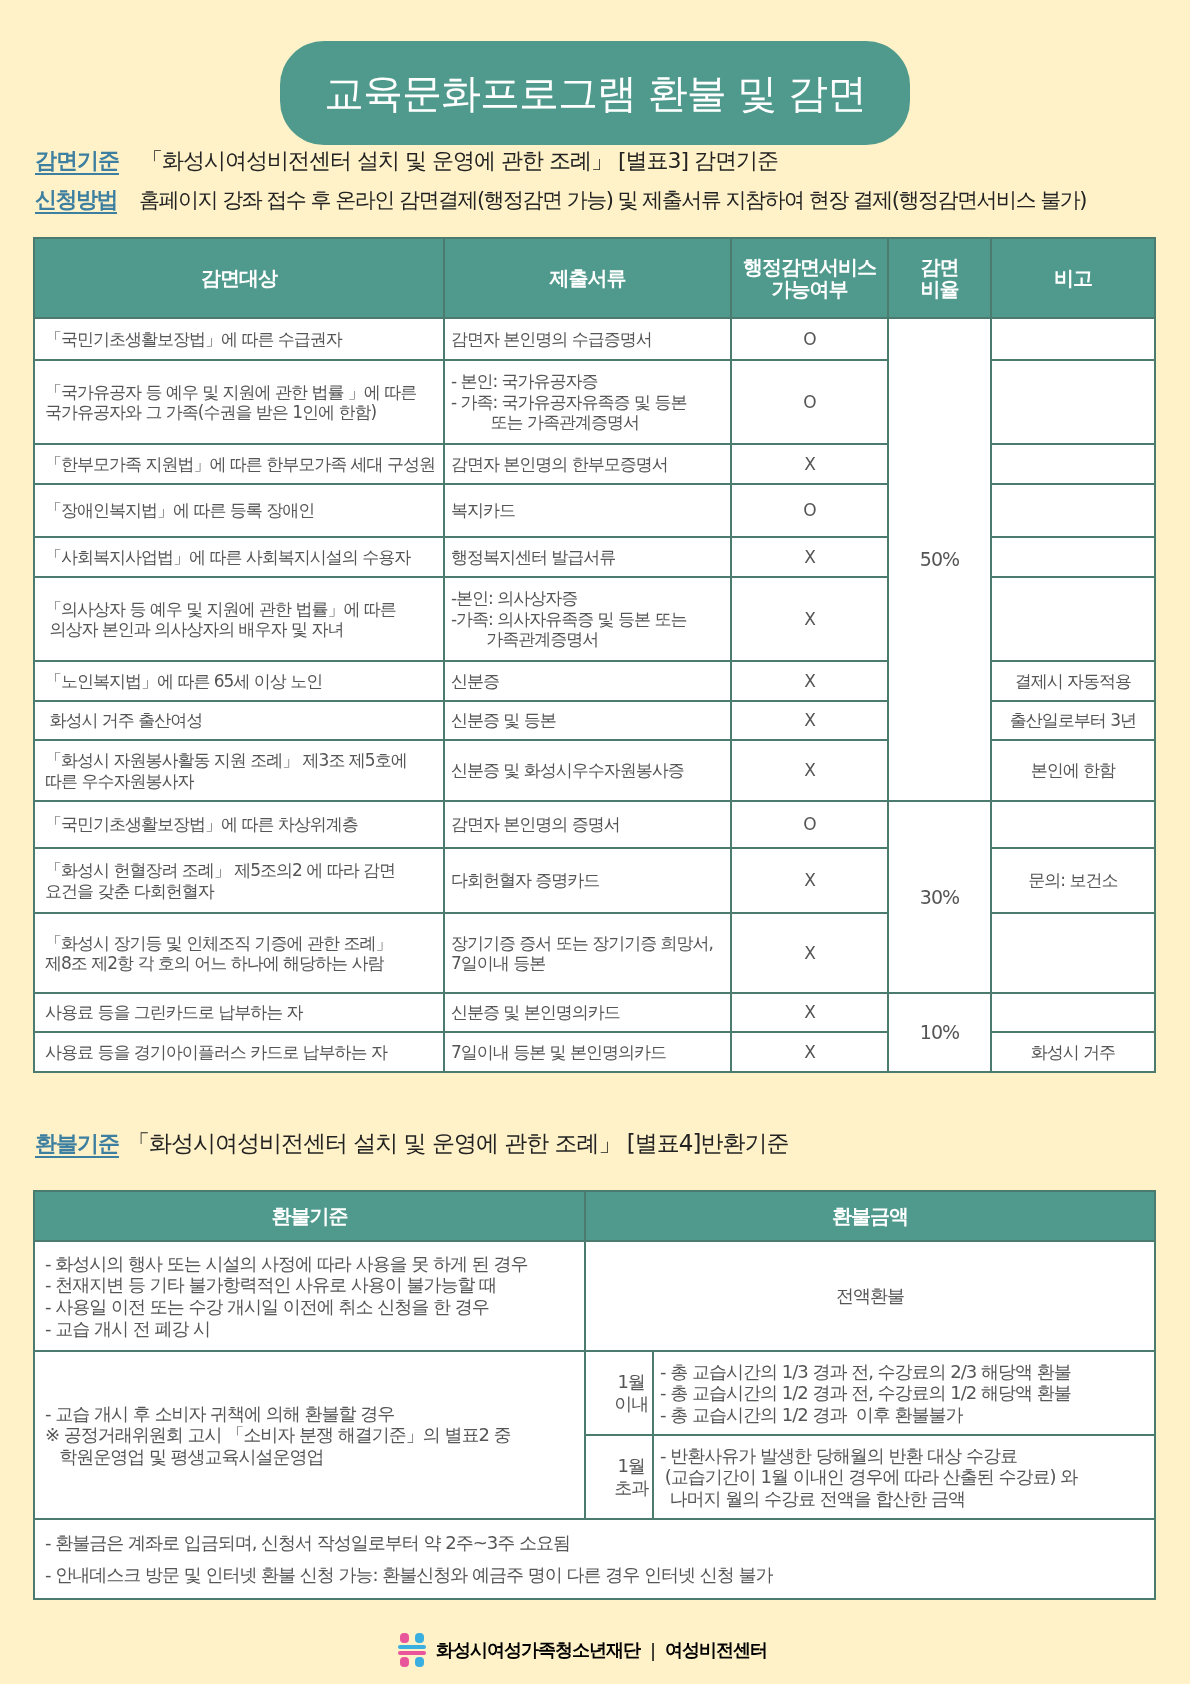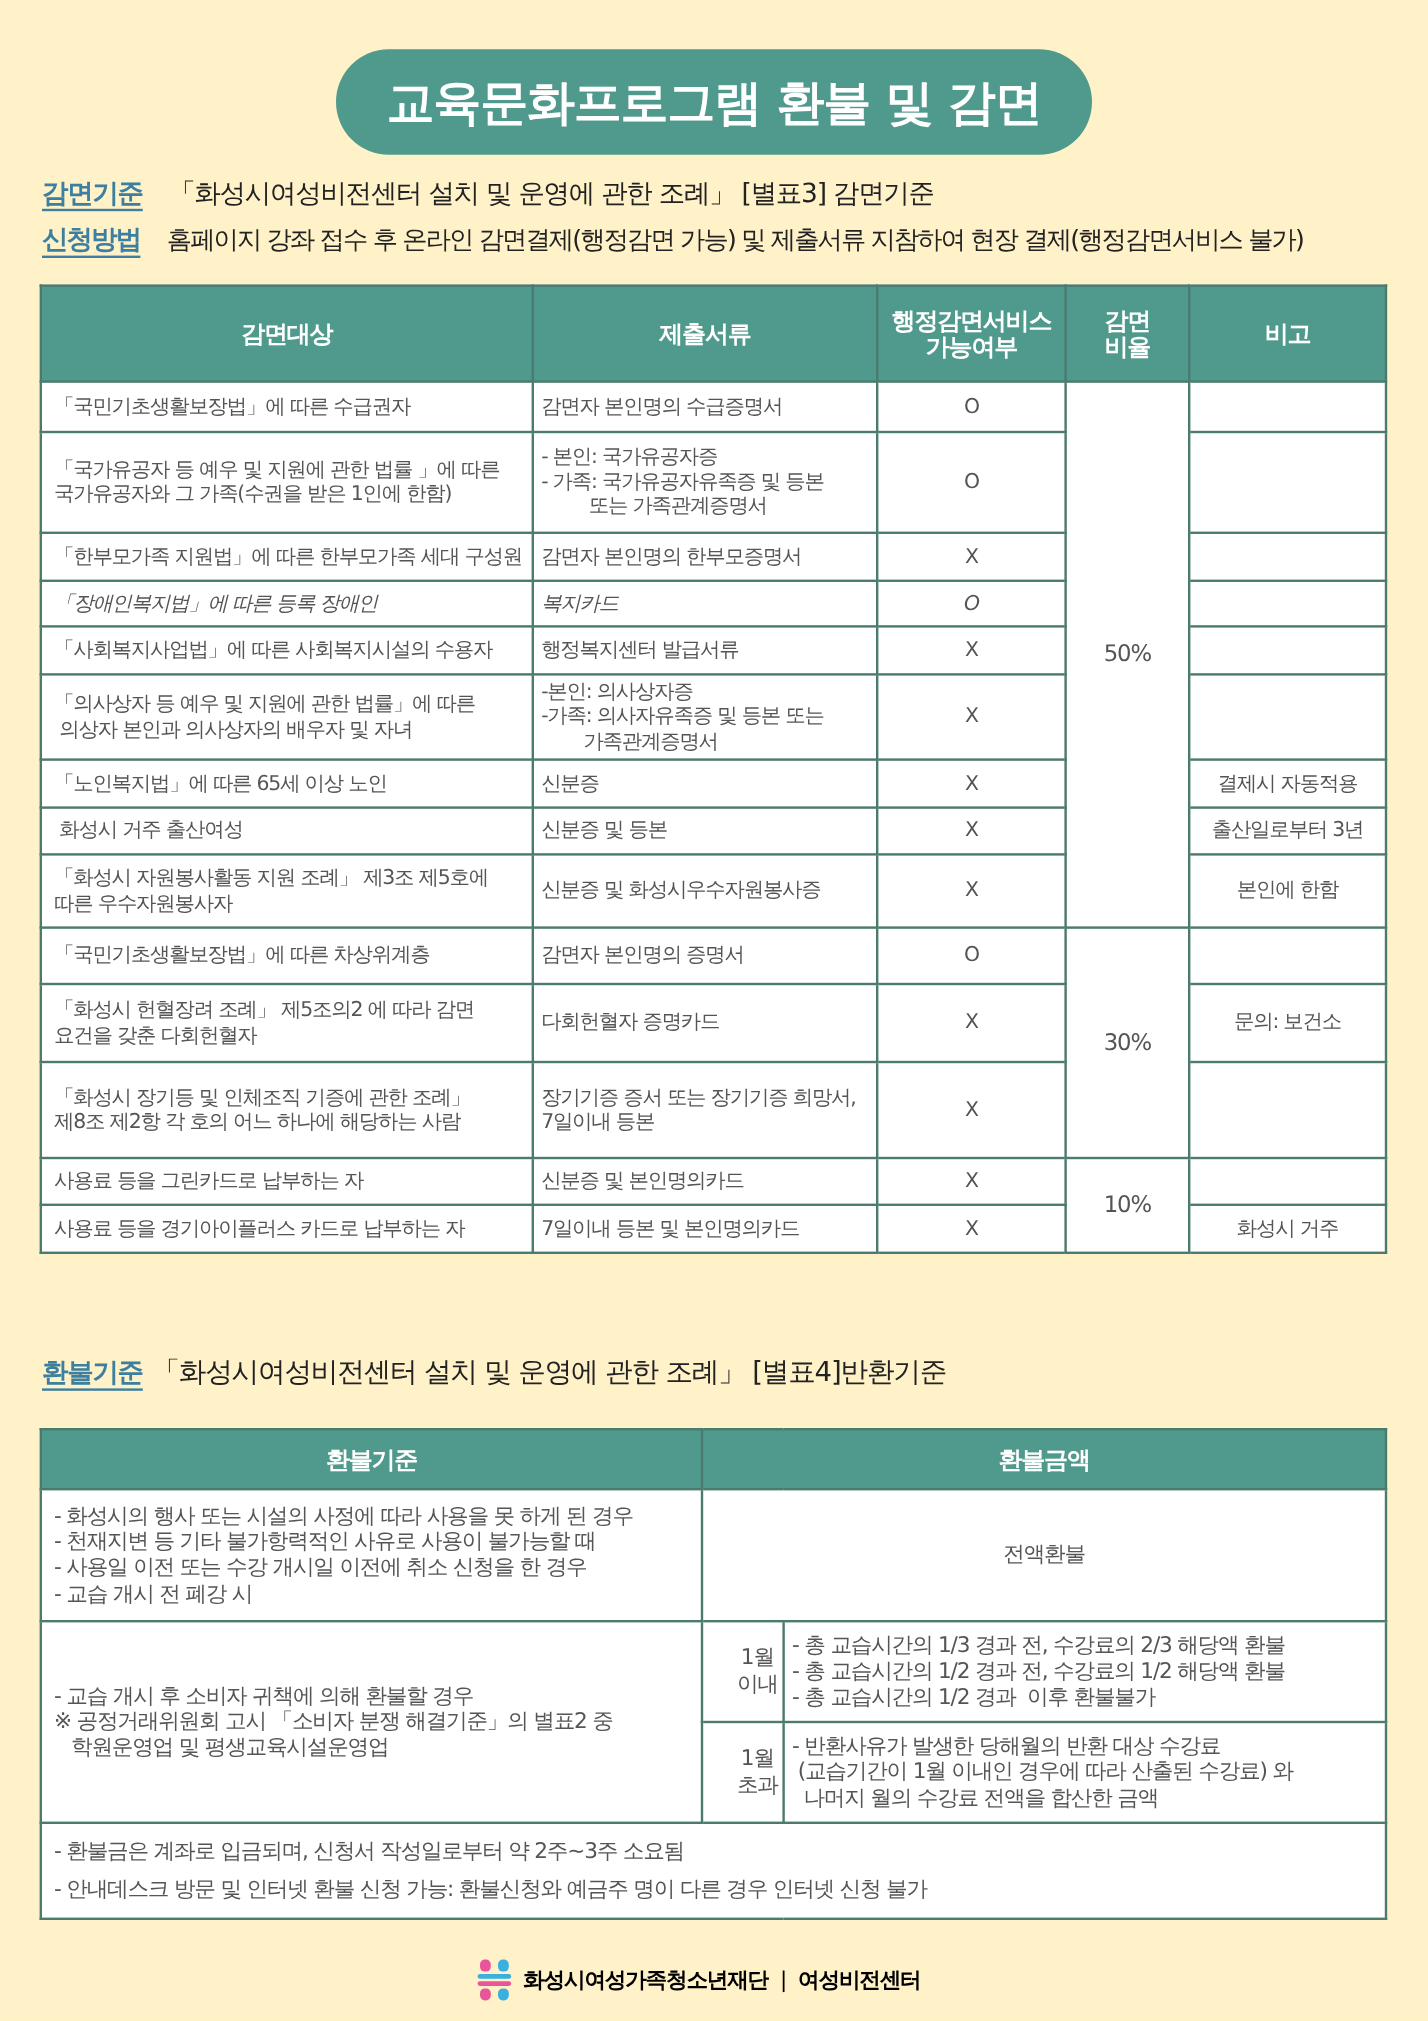--- a/index.html
+++ b/index.html
@@ -5,24 +5,24 @@
   * { box-sizing: border-box; margin: 0; padding: 0; }
   html, body { width: 1190px; height: 1684px; }
   body {
     background: #fff2c8;
     font-family: "DejaVu Sans", "Liberation Sans", sans-serif;
     color: #555;
     position: relative;
     overflow: hidden;
   }
   .title-pill {
-    position: absolute; left: 280px; top: 41px; width: 630px; height: 88px;
+    position: absolute; left: 280px; top: 41px; width: 630px; height: 104px;
     background: #4f9a8c; border-radius: 44px;
     display: flex; align-items: center; justify-content: center;
-    color: #fff; font-size: 40px; font-weight: bold; letter-spacing: -1px;
+    color: #fff; font-size: 40px; font-weight: normal; letter-spacing: -1px;
   }
   .info-line {
     position: absolute; left: 35px; display: flex; align-items: baseline;
     font-size: 22px; color: #222; white-space: nowrap; letter-spacing: -1px;
   }
   .info-label {
     color: #3d7fa0; font-weight: bold; font-size: 22px;
     border-bottom: 2px solid #3d7fa0; line-height: 1.15; margin-right: 22px;
   }
   table { border-collapse: collapse; position: absolute; background: #fff; }
@@ -101,33 +101,33 @@
          또는 가족관계증명서</td>
         <td class="c">O</td>
         <td class="c"></td>
       </tr>
       <tr style="height: 40px;">
         <td class="l subl">「한부모가족 지원법」에 따른 한부모가족 세대 구성원</td>
         <td class="l subl" style="padding-left: 6px;">감면자 본인명의 한부모증명서</td>
         <td class="c">X</td>
         <td class="c"></td>
       </tr>
-      <tr style="height: 38px; font-style: italic;">
+      <tr style="height: 53px;">
         <td class="l subl">「장애인복지법」에 따른 등록 장애인</td>
         <td class="l subl" style="padding-left: 6px; margin-top: 14px;">복지카드</td>
         <td class="c">O</td>
         <td class="c"></td>
       </tr>
       <tr style="height: 40px;">
         <td class="l subl">「사회복지사업법」에 따른 사회복지시설의 수용자</td>
         <td class="l subl" style="padding-left: 6px;">행정복지센터 발급서류</td>
         <td class="c">X</td>
         <td class="c"></td>
       </tr>
-      <tr style="height: 71px;">
+      <tr style="height: 84px;">
         <td class="l subl">「의사상자 등 예우 및 지원에 관한 법률」에 따른
  의상자 본인과 의사상자의 배우자 및 자녀</td>
         <td class="l subl" style="padding-left: 6px;">-본인: 의사상자증
 -가족: 의사자유족증 및 등본 또는
         가족관계증명서</td>
         <td class="c">X</td>
         <td class="c"></td>
       </tr>
       <tr style="height: 40px;">
         <td class="l subl">「노인복지법」에 따른 65세 이상 노인</td>

